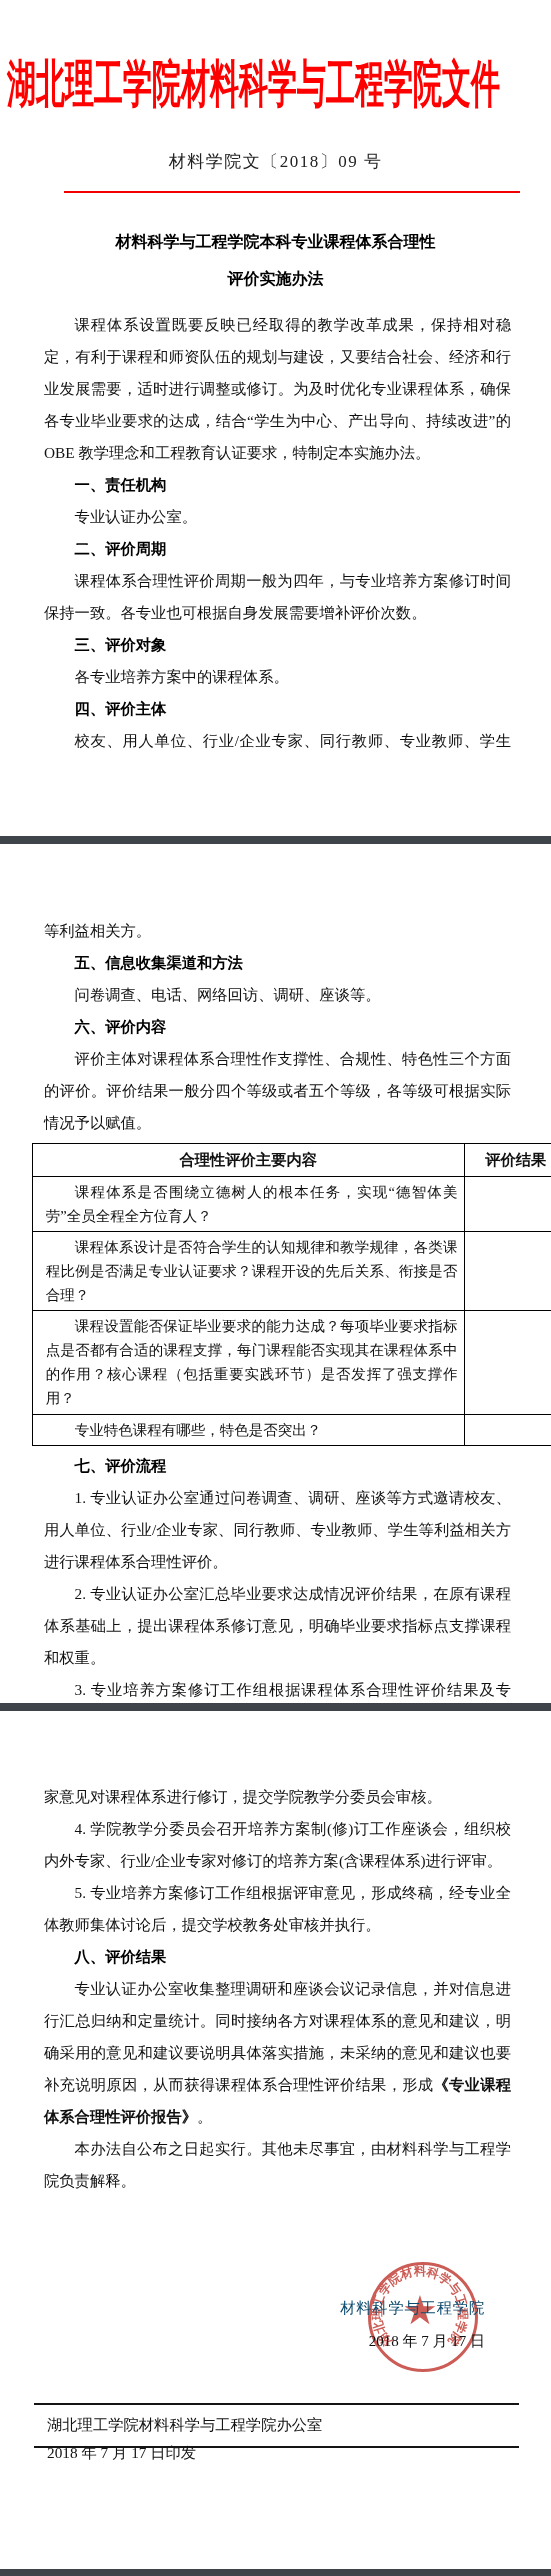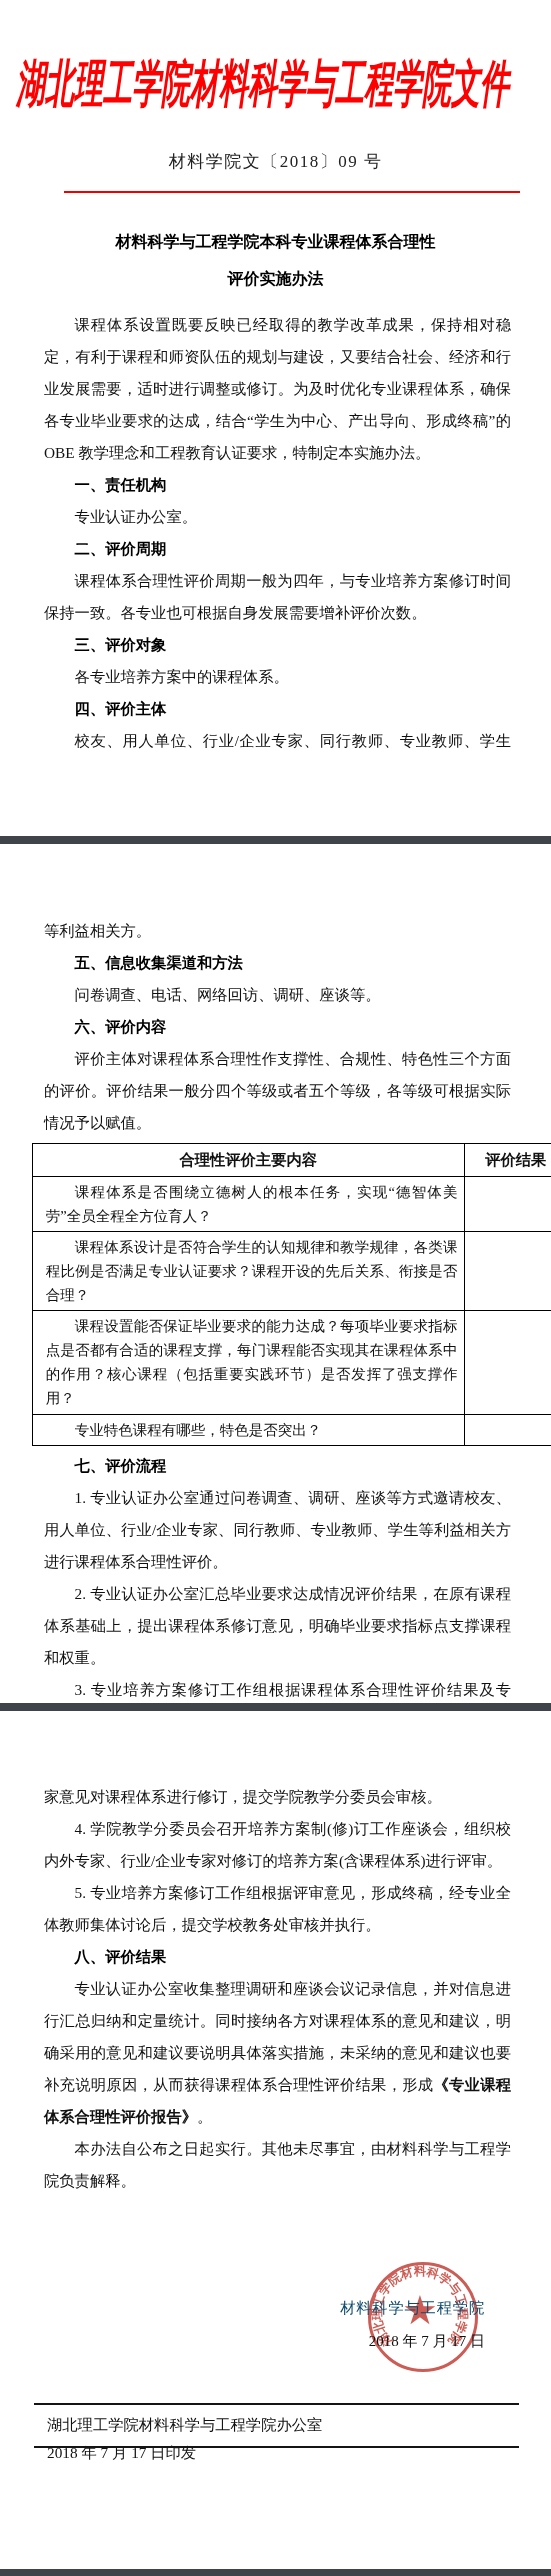--- a/index.html
+++ b/index.html
@@ -5,21 +5,21 @@
   html,body{margin:0;padding:0;background:#ffffff;}
   body{width:551px;font-family:"Liberation Serif","DejaVu Serif",serif;}
   #page{position:relative;width:551px;height:2576px;background:#ffffff;overflow:hidden;}
 
   .sep{position:absolute;left:0;width:551px;background:#3f434a;}
   #sep1{top:836px;height:7.6px;}
   #sep2{top:1703px;height:8.4px;}
   #sep3{top:2569px;height:6.9px;}
 
   
-  .org-title{position:absolute;top:50px;left:16px;width:488px;text-align:center;font-style:italic;}
+  .org-title{position:absolute;top:50px;left:7px;width:488px;text-align:center;}
   .org-title span{display:inline-block;font-family:"Liberation Sans","DejaVu Sans",sans-serif;
     font-weight:bold;color:#fe0000;font-size:29px;white-space:nowrap;
     transform:scaleY(1.75);transform-origin:center top;letter-spacing:0px;}
   .doc-number{position:absolute;top:150px;left:0;width:551px;text-align:center;
     font-size:17px;color:#222;letter-spacing:1.5px;}
   .red-rule{position:absolute;top:191px;left:64px;width:456px;height:2.3px;background:#f20000;}
   .doc-title{position:absolute;top:223px;left:0;width:551px;text-align:center;
     font-family:"Liberation Sans","DejaVu Sans",sans-serif;font-weight:bold;
     font-size:16px;line-height:37px;color:#000;}
 
@@ -75,21 +75,21 @@
     <span>湖北理工学院材料科学与工程学院文件</span>
   </div>
   <div class="doc-number">材料学院文〔2018〕09 号</div>
   <div class="red-rule"></div>
   <div class="doc-title">
     <div>材料科学与工程学院本科专业课程体系合理性</div>
     <div>评价实施办法</div>
   </div>
 
   <div class="flow" id="flow1">
-    <p class="indent">课程体系设置既要反映已经取得的教学改革成果，保持相对稳定，有利于课程和师资队伍的规划与建设，又要结合社会、经济和行业发展需要，适时进行调整或修订。为及时优化专业课程体系，确保各专业毕业要求的达成，结合“学生为中心、产出导向、形成终稿”的 OBE 教学理念和工程教育认证要求，特制定本实施办法。</p>
+    <p class="indent">课程体系设置既要反映已经取得的教学改革成果，保持相对稳定，有利于课程和师资队伍的规划与建设，又要结合社会、经济和行业发展需要，适时进行调整或修订。为及时优化专业课程体系，确保各专业毕业要求的达成，结合“学生为中心、产出导向、持续改进”的 OBE 教学理念和工程教育认证要求，特制定本实施办法。</p>
     <p class="sec-head">一、责任机构</p>
     <p class="indent">专业认证办公室。</p>
     <p class="sec-head">二、评价周期</p>
     <p class="indent">课程体系合理性评价周期一般为四年，与专业培养方案修订时间保持一致。各专业也可根据自身发展需要增补评价次数。</p>
     <p class="sec-head">三、评价对象</p>
     <p class="indent">各专业培养方案中的课程体系。</p>
     <p class="sec-head">四、评价主体</p>
     <p class="indent stretch">校友、用人单位、行业/企业专家、同行教师、专业教师、学生</p>
   </div>
 

